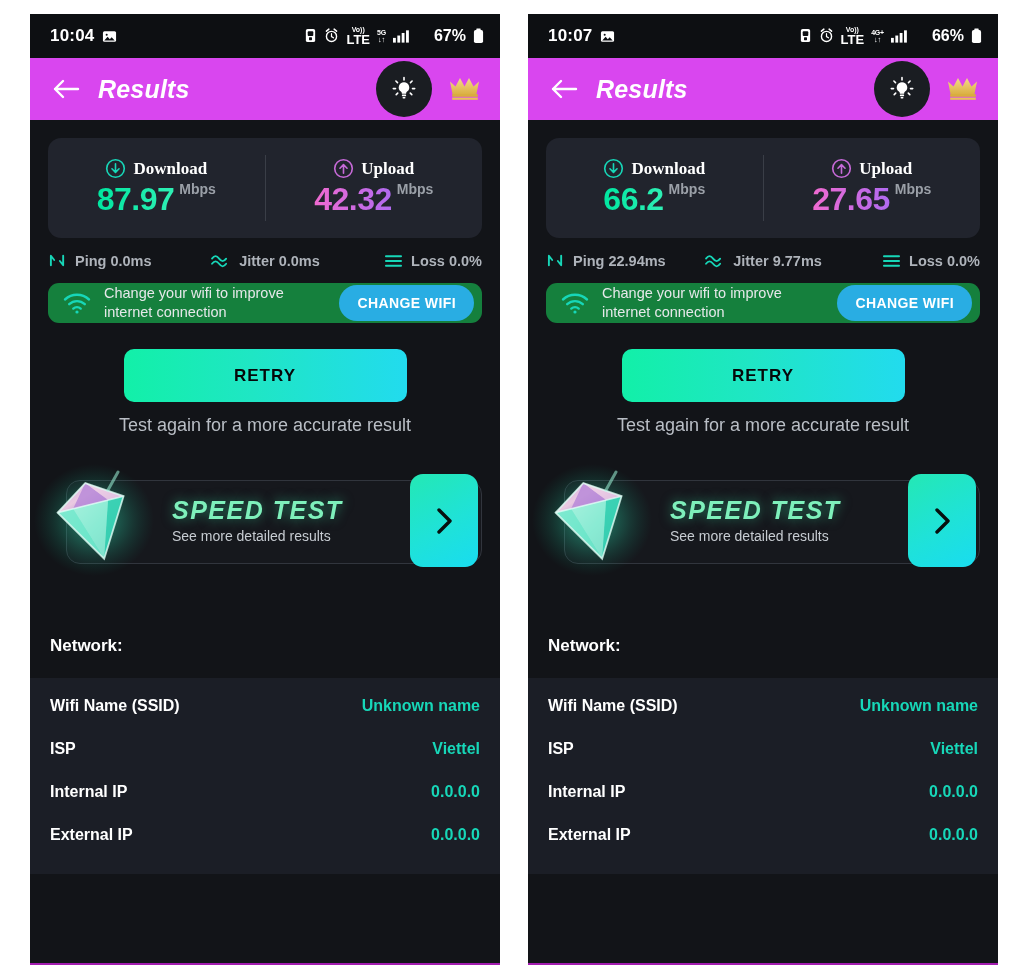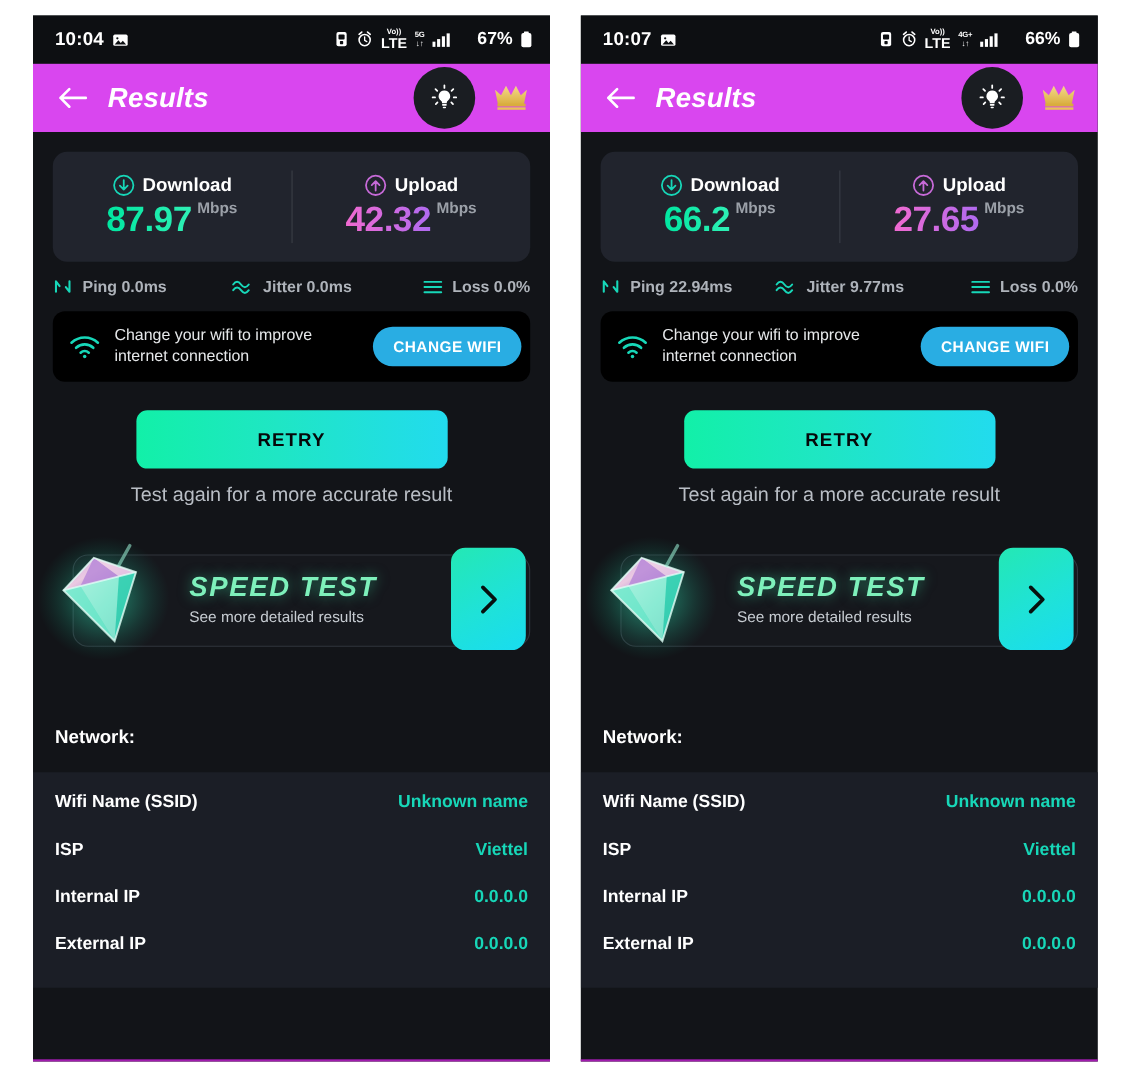--- a/index.html
+++ b/index.html
@@ -52,21 +52,21 @@
     display:flex;align-items:center;justify-content:center;cursor:pointer;
   }
   .crown{cursor:pointer;display:flex;align-items:center;}
 
   
   .speed-card{
     margin:18px 18px 0 18px;background:#21242d;border-radius:13px;
     height:100px;display:flex;align-items:center;position:relative;
   }
   .speed-col{flex:1;display:flex;flex-direction:column;align-items:center;justify-content:center;gap:2px;}
-  .sc-head{display:flex;align-items:center;gap:7px;}
+  .sc-head{display:flex;align-items:center;gap:7px;font-family:Liberation Serif, serif;}
   .sc-label{font-size:17px;font-weight:700;color:#fff;}
   .sc-value{display:flex;align-items:flex-start;gap:5px;}
   .sc-num{font-size:32px;font-weight:800;letter-spacing:-.5px;}
   .sc-num.dl{
     background:linear-gradient(90deg,#00e6a0 0%,#2ff0b5 100%);
     -webkit-background-clip:text;background-clip:text;color:transparent;
   }
   .sc-num.ul{
     background:linear-gradient(90deg,#f06ad0 0%,#b06af0 100%);
     -webkit-background-clip:text;background-clip:text;color:transparent;
@@ -79,22 +79,22 @@
     display:flex;align-items:center;margin:14px 18px 0 18px;
   }
   .metric{flex:1;display:flex;align-items:center;gap:8px;}
   .metric.m1{justify-content:flex-start;}
   .metric.m2{justify-content:center;}
   .metric.m3{justify-content:flex-end;}
   .metric-txt{font-size:14.5px;font-weight:600;color:#aeb3ba;}
 
   
   .wifi-banner{
-    margin:14px 18px 0 18px;background:#000000;border-radius:11px;
-    height:64px;display:flex;align-items:center;padding:0 8px 0 14px;gap:12px;
+    margin:14px 18px 0 18px;background:#15803d;border-radius:11px;
+    height:40px;display:flex;align-items:center;padding:0 8px 0 14px;gap:12px;
   }
   .wifi-text{font-size:14.5px;line-height:1.3;color:#e6e8ea;font-weight:400;}
   .change-wifi{
     margin-left:auto;background:#29ade3;color:#ffffff;border:none;
     border-radius:18px;height:36px;padding:0 18px;font-size:14px;font-weight:800;
     letter-spacing:.4px;cursor:pointer;font-family:"Liberation Sans", sans-serif;
   }
 
   
   .retry-area{margin-top:26px;display:flex;flex-direction:column;align-items:center;}

